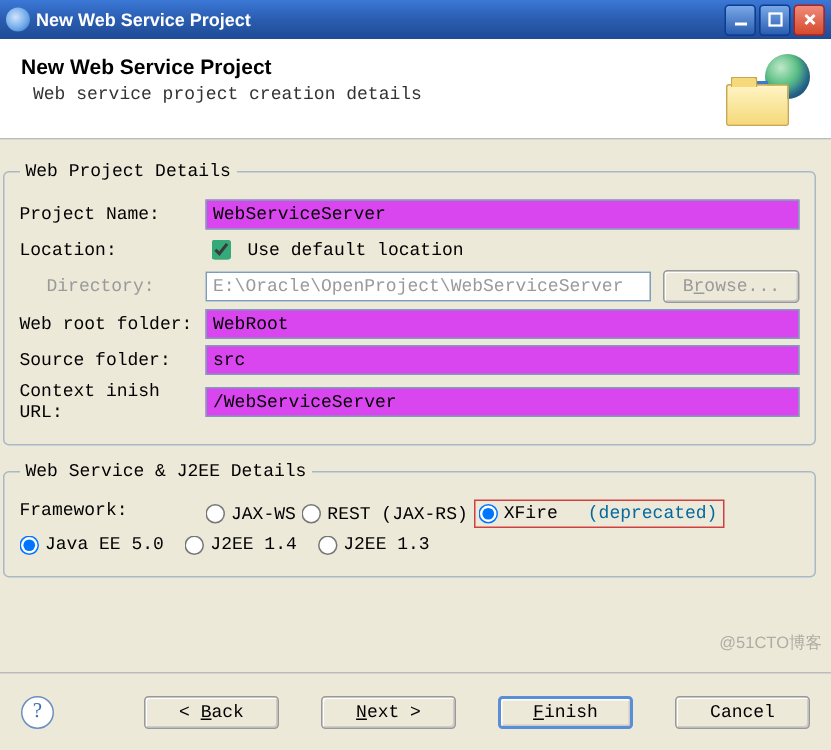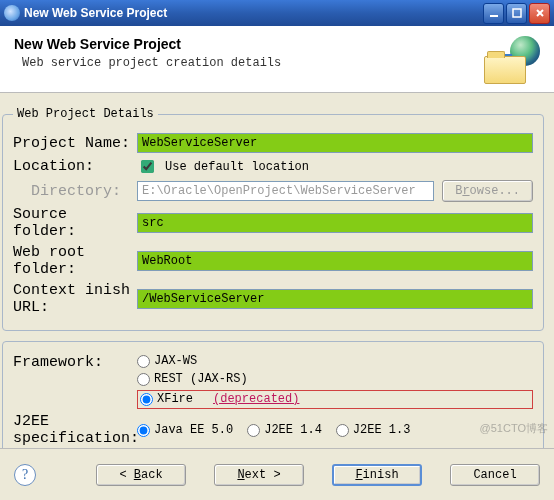--- a/index.html
+++ b/index.html
@@ -90,37 +90,37 @@
     font-size: 12px;
     color: #000;
   }
   .row {
     display: flex; align-items: center;
     margin: 4px 0;
     gap: 6px;
   }
   .label {
     width: 118px;
-    font-size: 15px;
+    font-size: 12px;
     color: #000;
     font-family: Liberation Mono, monospace;
   }
   .label.disabled { color: #9a9a9a; }
   .field {
     flex: 1;
     display: flex; align-items: center; gap: 8px;
   }
   input[type="text"] {
     flex: 1;
     height: 20px;
     font-family: "Courier New", monospace;
     font-size: 12px;
     padding: 1px 4px;
     border: 1px solid #7f9db9;
-    background: #84cc16;
+    background: #d946ef;
   }
   input[type="text"].disabled {
     color: #9a9a9a; background: #fff;
   }
   .chk { width: 13px; height: 13px; accent-color: #3a7; }
   .chklabel { font-size: 12px; }
   .btn {
     font-family: "Courier New", monospace;
     font-size: 12px;
     height: 22px;
@@ -137,21 +137,21 @@
     display: flex; gap: 14px;
     padding-left: 0;
   }
   .radio-item { display: flex; align-items: center; gap: 4px; font-size: 12px; }
   .radio-item input { margin: 0; }
   .xfire-box {
     border: 1px solid #d04040;
     padding: 1px 4px 2px 2px;
     display: inline-flex; align-items: center; gap: 20px;
   }
-  .link { color: #be185d; text-decoration: underline; cursor: pointer; }
+  .link { color: #0369a1; cursor: pointer; }
 
   .button-bar {
     position: absolute;
     left: 0; right: 0; bottom: 0;
     height: 52px;
     border-top: 1px solid #bbb;
     background: #ece9d8;
     display: flex; align-items: center;
     padding: 0 14px;
   }
@@ -233,66 +233,66 @@
 
     <div class="row">
       <div class="label disabled" style="padding-left:18px">Directory:</div>
       <div class="field">
         <input type="text" class="disabled" readonly="" value="E:\Oracle\OpenProject\WebServiceServer" style="">
         <button class="btn disabled">B<span class="u">r</span>owse...</button>
       </div>
     </div>
 
     <div class="row">
+      <div class="label">Web root folder:</div>
+      <div class="field">
+        <input type="text" value="WebRoot" style="">
+      </div>
+    </div>
+
+    <div class="row">
       <div class="label">Source folder:</div>
       <div class="field">
         <input type="text" value="src" style="">
       </div>
     </div>
 
     <div class="row">
-      <div class="label">Web root folder:</div>
-      <div class="field">
-        <input type="text" value="WebRoot" style="">
-      </div>
-    </div>
-
-    <div class="row">
       <div class="label">Context inish URL:</div>
       <div class="field">
         <input type="text" value="/WebServiceServer" style="">
       </div>
     </div>
   </fieldset>
 
   <fieldset>
+    <legend>Web Service &amp; J2EE Details</legend>
 
     <div class="row" style="align-items:flex-start">
       <div class="label">Framework:</div>
-      <div style="flex:1; display:flex; flex-direction:column; gap:4px;">
+      <div style="flex:1; display:flex; flex-direction:row; gap:4px;align-items:center;">
         <label class="radio-item">
           <input type="radio" name="fw" style="">
             <span>JAX-WS</span>
         </label>
         <label class="radio-item">
           <input type="radio" name="fw" style="">
             <span>REST (JAX-RS)</span>
         </label>
         <span class="xfire-box">
           <label class="radio-item">
             <input type="radio" name="fw" checked="" style="">
               <span>XFire</span>
           </label>
           <span class="link">(deprecated)</span>
         </span>
       </div>
     </div>
 
     <div class="row">
-      <div class="label">J2EE specification:</div>
       <div class="field radio-row-inline">
         <label class="radio-item">
           <input type="radio" name="j2" checked="" style="">
             <span>Java EE 5.0</span>
         </label>
         <label class="radio-item">
           <input type="radio" name="j2" style="">
             <span>J2EE 1.4</span>
         </label>
         <label class="radio-item">

